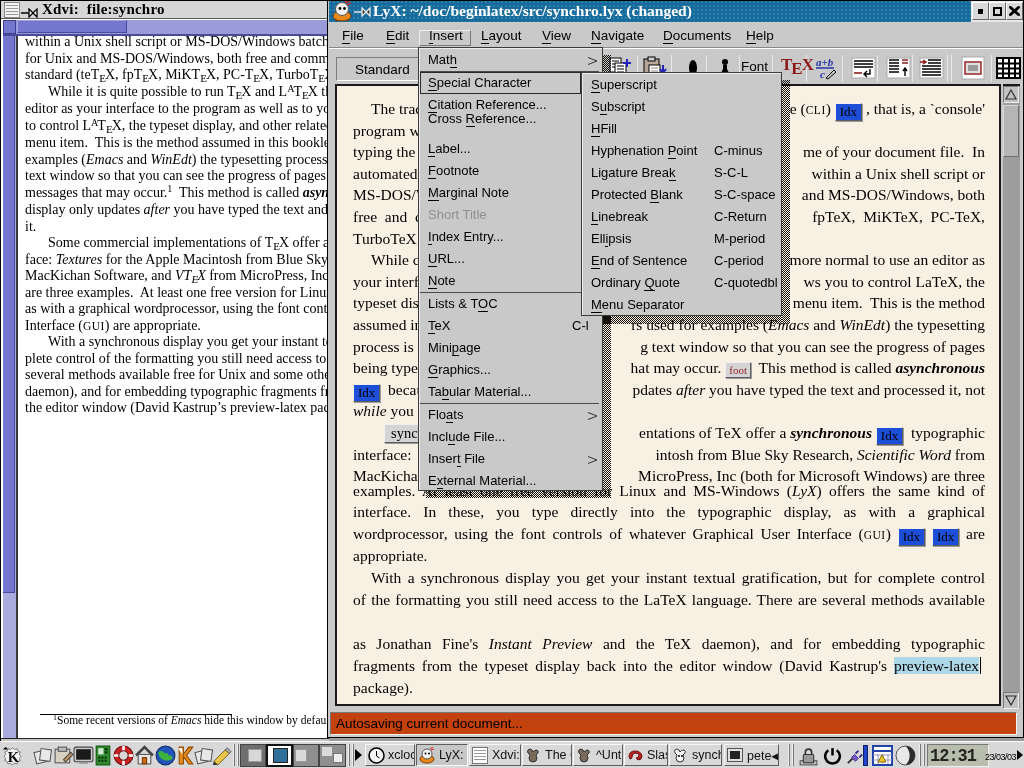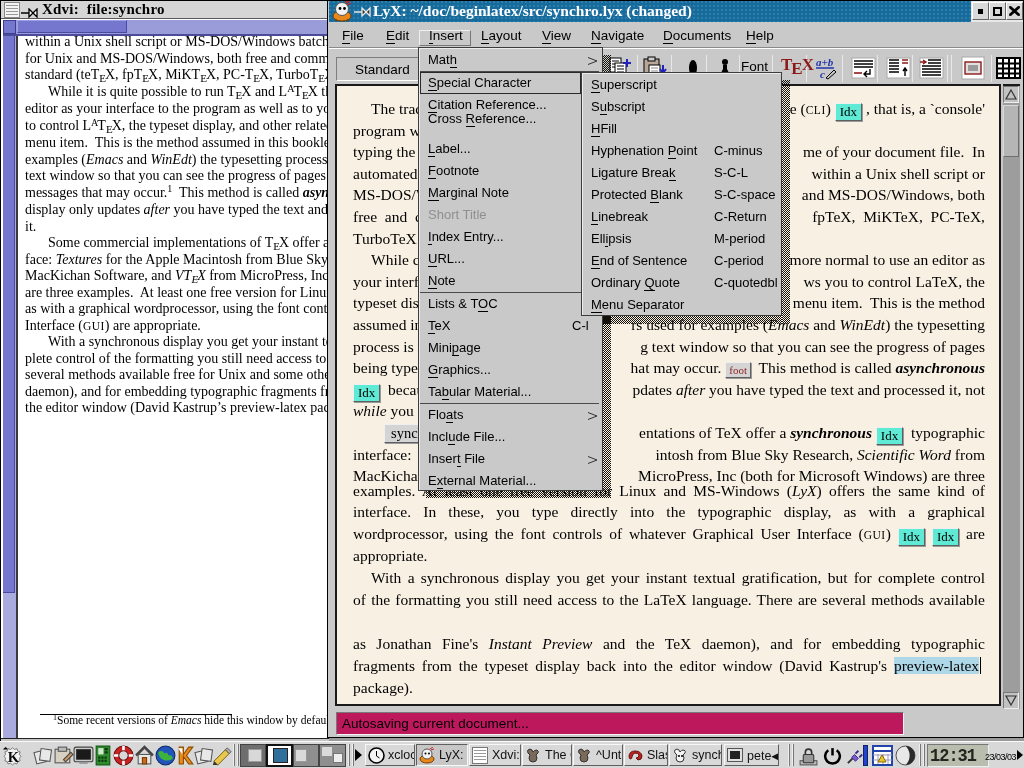--- a/index.html
+++ b/index.html
@@ -44,28 +44,28 @@
 #std-combo{position:absolute;left:7px;top:8px;width:130px;height:24px;background:#c9c9c9;border:1px solid #7e7e7e;border-right-color:#fff;border-bottom-color:#fff;font-size:13.5px;}
 #std-combo span{position:absolute;left:18px;top:4px;}
 .tsep{position:absolute;top:6px;width:1px;height:27px;background:#8f8f8f;border-right:1px solid #e8e8e8;}
 .ticon{position:absolute;top:7px;}
 
 #doc{position:absolute;left:7px;top:83px;width:666px;height:622px;background:#f8f0e3;border:2px solid #1a1a1a;overflow:hidden;}
 #docsb{position:absolute;left:675px;top:83px;width:17px;height:625px;background:#9d9d9d;border-top:2px solid #1a1a1a;}
 .sbarrow{position:absolute;left:0px;width:16px;height:17px;background:#c2c2c2;border:1px solid #777;border-bottom-color:#eee;border-right-color:#eee;}
 #docsb-thumb{position:absolute;left:0px;top:19px;width:16px;height:52px;background:#b5b5b5;border:1px solid #d8d8d8;border-right-color:#6e6e6e;border-bottom-color:#6e6e6e;}
 
-#status{position:absolute;left:8px;top:711px;width:568px;height:23px;background:#be185d;border:1px solid #787878;border-right-color:#f2f2f2;border-bottom-color:#f2f2f2;}
+#status{position:absolute;left:2px;top:711px;width:687px;height:23px;background:#c2410c;border:1px solid #787878;border-right-color:#f2f2f2;border-bottom-color:#f2f2f2;}
 #status span{position:absolute;left:5px;top:3px;font-size:13.5px;color:#000;}
 
 .dline{position:absolute;font-family:"Liberation Serif",serif;font-size:15.5px;color:#000;white-space:nowrap;height:21px;}
 .dlineR{text-align:right;}
 .dlineJ{white-space:normal;text-align:justify;text-align-last:justify;width:632px;left:16px;}
 .dlineJ.last{text-align-last:left;}
-.idx{display:inline-block;background:#5eead4;border:1px solid #efefef;border-right-color:#5f5f5f;border-bottom-color:#5f5f5f;box-shadow:1px 1px 0 #9a9a9a;font-size:13px;line-height:15px;padding:0px 4px 1px 4px;vertical-align:-2px;font-family:"Liberation Serif",serif;}
+.idx{display:inline-block;background:#1d4ed8;border:1px solid #efefef;border-right-color:#5f5f5f;border-bottom-color:#5f5f5f;box-shadow:1px 1px 0 #9a9a9a;font-size:13px;line-height:15px;padding:0px 4px 1px 4px;vertical-align:-2px;font-family:"Liberation Serif",serif;}
 .footb{display:inline-block;background:#d4d4d4;border:1px solid #efefef;border-right-color:#5f5f5f;border-bottom-color:#5f5f5f;box-shadow:1px 1px 0 #9a9a9a;font-size:11px;line-height:12px;padding:1px 3px 1px 3px;vertical-align:-1px;color:#8e1f1f;font-family:"Liberation Serif",serif;}
 .hl{background:#aed7e8;}
 .insetb{background:#d4d4d4;border:1px solid #efefef;border-right:none;border-bottom-color:#5f5f5f;box-shadow:1px 1px 0 #9a9a9a;font-family:"Liberation Serif",serif;font-size:14.5px;padding:0 0 0 6px;}
 
 .menupanel{position:absolute;background:#c9c9c9;border:1px solid #3c3c3c;box-shadow:inset 1px 1px 0 #ececec;z-index:20;}
 .mshadow{position:absolute;z-index:19;background:repeating-conic-gradient(#14100c 0% 25%,rgba(0,0,0,0) 0% 50%);background-size:2px 2px;}
 .menuitem{position:absolute;left:1px;width:98%;height:22px;font-size:13px;color:#000;white-space:nowrap;}
 .menuitem .t{position:absolute;left:8px;top:3px;}
 .menuitem .sc2{position:absolute;top:3px;}
 .msep{position:absolute;left:1px;width:98%;height:1px;background:#4a4a4a;}

